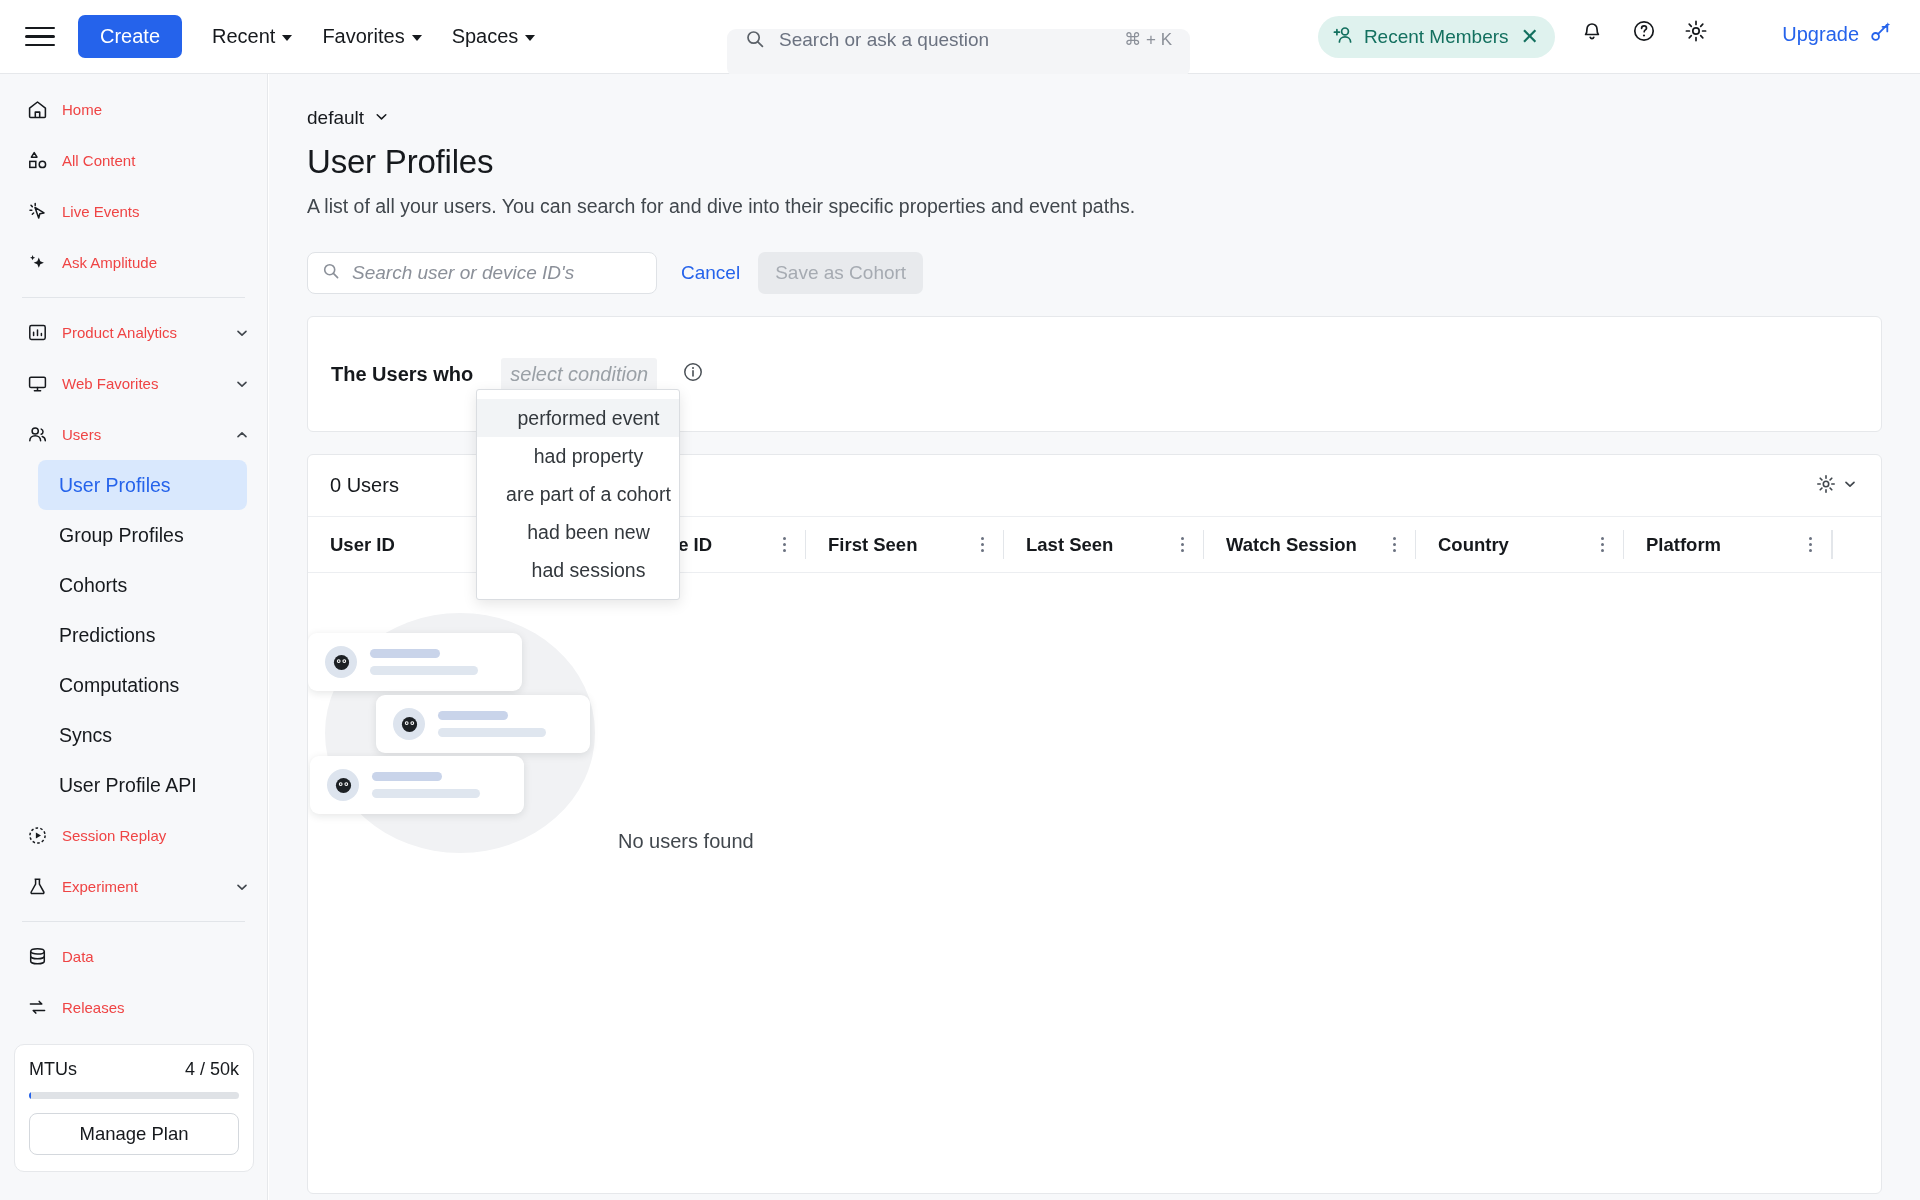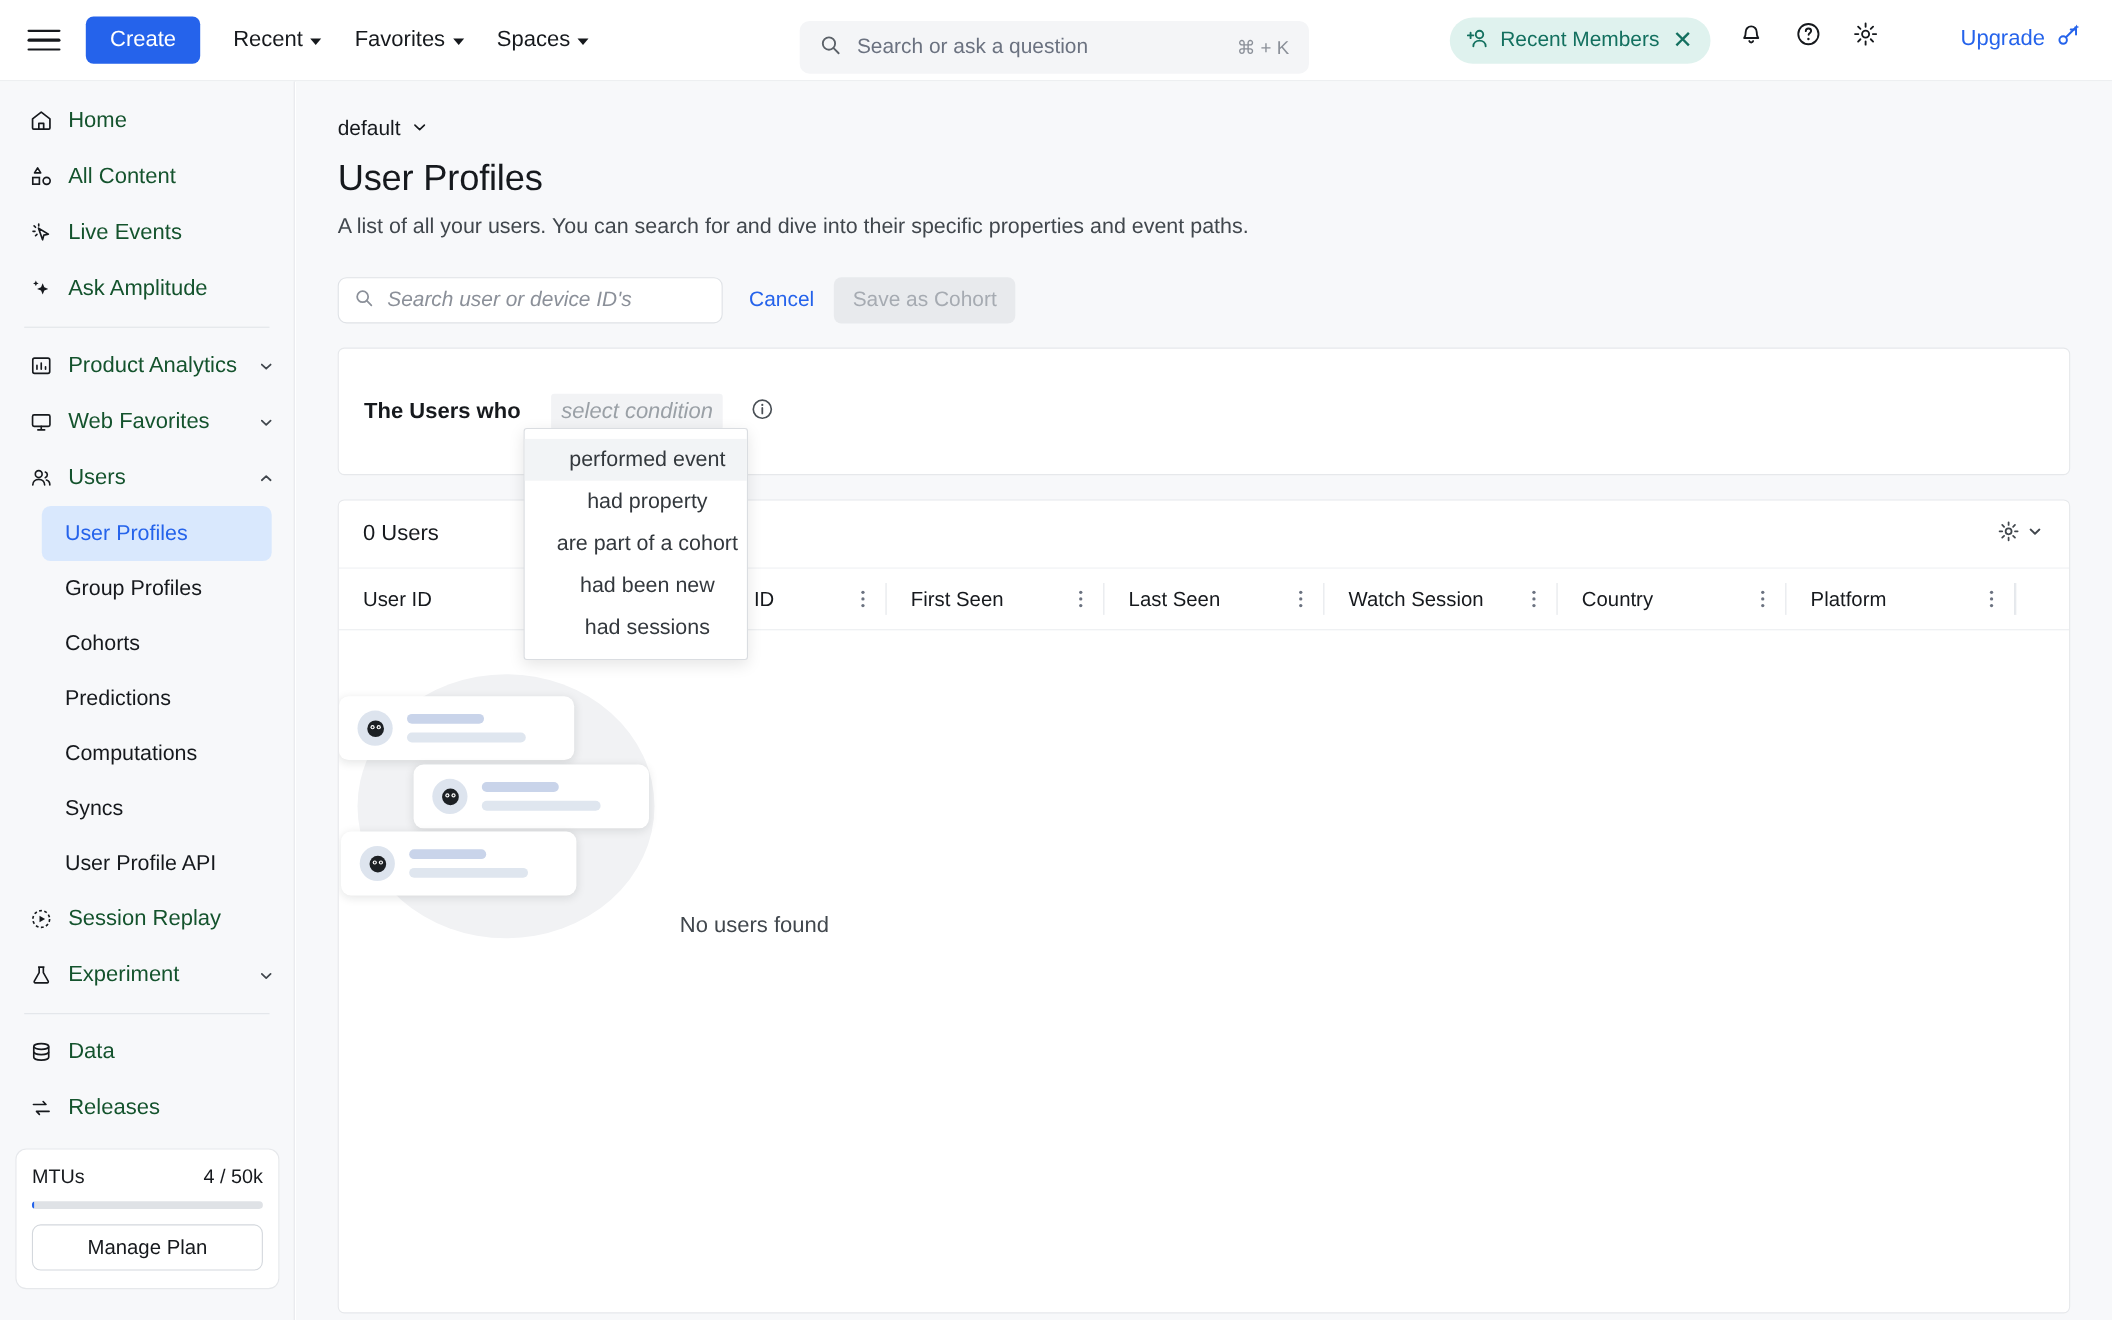--- a/index.html
+++ b/index.html
@@ -37,24 +37,24 @@
     font-size: 20px; color: #16191d;
     margin-left: 30px; cursor: pointer;
     white-space: nowrap;
   }
   .chev {
     width: 0; height: 0; border-left: 5px solid transparent;
     border-right: 5px solid transparent; border-top: 6px solid #16191d;
     margin-top: 2px;
   }
   .search-wrap {
-    position: absolute; left: 727px; top: 19px;
+    position: absolute; left: 727px; top: 29px;
     width: 463px; height: 48px;
     background: #f4f5f7; border-radius: 9px;
-    display: flex; align-items: center; padding: 0 18px;
+    display: flex; align-items: flex-start; padding: 0 18px;
     cursor: text;
   }
   .search-wrap .magnifier { flex: 0 0 auto; margin-right: 14px; }
   .search-placeholder { font-size: 19px; color: #6b7280; flex: 1; }
   .search-kbd { font-size: 17px; color: #8b9099; }
 
   .invite-pill {
     position: absolute; right: 365px; top: 16px;
     height: 42px; display: flex; align-items: center;
     background: #dff2ee; border-radius: 21px;
@@ -78,21 +78,21 @@
     position: absolute; left: 0; top: 74px; width: 268px; height: 1126px;
     background: #f7f8fa;
     border-right: 1px solid #e6e8eb;
   }
   .side-item {
     display: flex; align-items: center; height: 51px;
     padding: 0 18px 0 26px; cursor: pointer; gap: 14px;
     position: relative;
   }
   .side-item .ico { width: 22px; height: 22px; flex: 0 0 22px; display: flex; align-items: center; justify-content: center; }
-  .side-item .txt { font-size: 20px; color: #14532d; flex: 1; white-space: nowrap; }
+  .side-item .txt { font-size: 15px; color: #ef4444; flex: 1; white-space: nowrap; }
   .side-item .arrow { width: 14px; height: 14px; flex: 0 0 14px; }
   .side-divider { height: 1px; background: #e2e5e9; margin: 9px 22px; }
   .side-sub {
     display: flex; align-items: center; height: 50px;
     margin: 0 20px 0 38px; padding-left: 21px; border-radius: 8px;
     cursor: pointer;
   }
   .side-sub .txt { font-size: 19.5px; color: #16191d; }
   .side-sub.active { background: #d9e8fd; }
   .side-sub.active .txt { color: #2563eb; }
@@ -205,21 +205,21 @@
 
   .tp-cols {
     height: 56px; border-bottom: 1px solid #eceef1;
     display: flex; align-items: stretch;
     background: #fff;
   }
   .tp-col {
     display: flex; align-items: center; position: relative;
     padding-left: 22px;
   }
-  .tp-col .cname { font-size: 18.5px; font-weight: 400; color: #16191d; white-space: nowrap; }
+  .tp-col .cname { font-size: 18.5px; font-weight: 700; color: #16191d; white-space: nowrap; }
   .tp-col .kebab {
     margin-left: auto; margin-right: 14px;
     width: 16px; display: flex; flex-direction: column; align-items: center; gap: 3px;
     cursor: pointer;
   }
   .tp-col .kebab i { width: 3px; height: 3px; background: #6b7280; border-radius: 50%; display: block; }
   .tp-col .vline { position: absolute; right: 0; top: 13px; bottom: 13px; width: 1px; background: #e3e6ea; }
 
   
   .empty {

